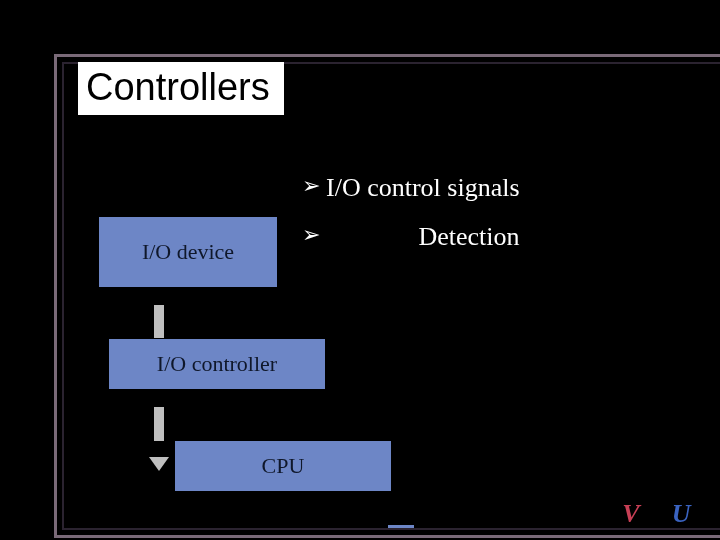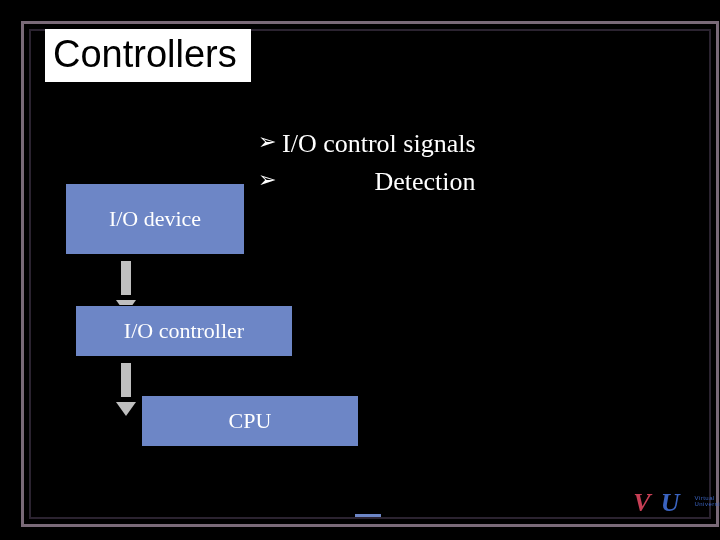--- a/index.html
+++ b/index.html
@@ -1,15 +1,15 @@
 <!DOCTYPE html>
 <html><head>
 <meta charset="utf-8">
 <style>
-  * { box-sizing: border-box; margin: 5px; padding: 0; }
+  * { box-sizing: border-box; margin: 16px; padding: 0; }
   html, body { width: 720px; height: 540px; }
   body {
     background: #000;
     font-family: "Times New Roman", Times, serif;
     position: relative;
     overflow: hidden;
   }
   
   .frame-outer {
     position: absolute;
@@ -34,26 +34,26 @@
     letter-spacing: 0px;
   }
   
   .box {
     position: absolute;
     background: #6d86c6;
     border: 1px solid #000;
     display: flex;
     align-items: center;
     justify-content: center;
-    color: #ffffff;
+    color: #0f172a;
     font-size: 22px;
   }
   .box-io-device   { left: 50px;  top: 168px; width: 180px; height: 72px; }
   .box-io-ctrl     { left: 60px;  top: 290px; width: 218px; height: 52px; }
-  .box-cpu         { left: 126px; top: 380px; width: 218px; height: 52px; align-items: center; }
+  .box-cpu         { left: 126px; top: 392px; width: 218px; height: 52px; align-items: center; }
   
   .arrow {
     position: absolute;
     width: 18px;
     display: flex;
     flex-direction: column;
     align-items: center;
   }
   .arrow .shaft {
     width: 12px;

